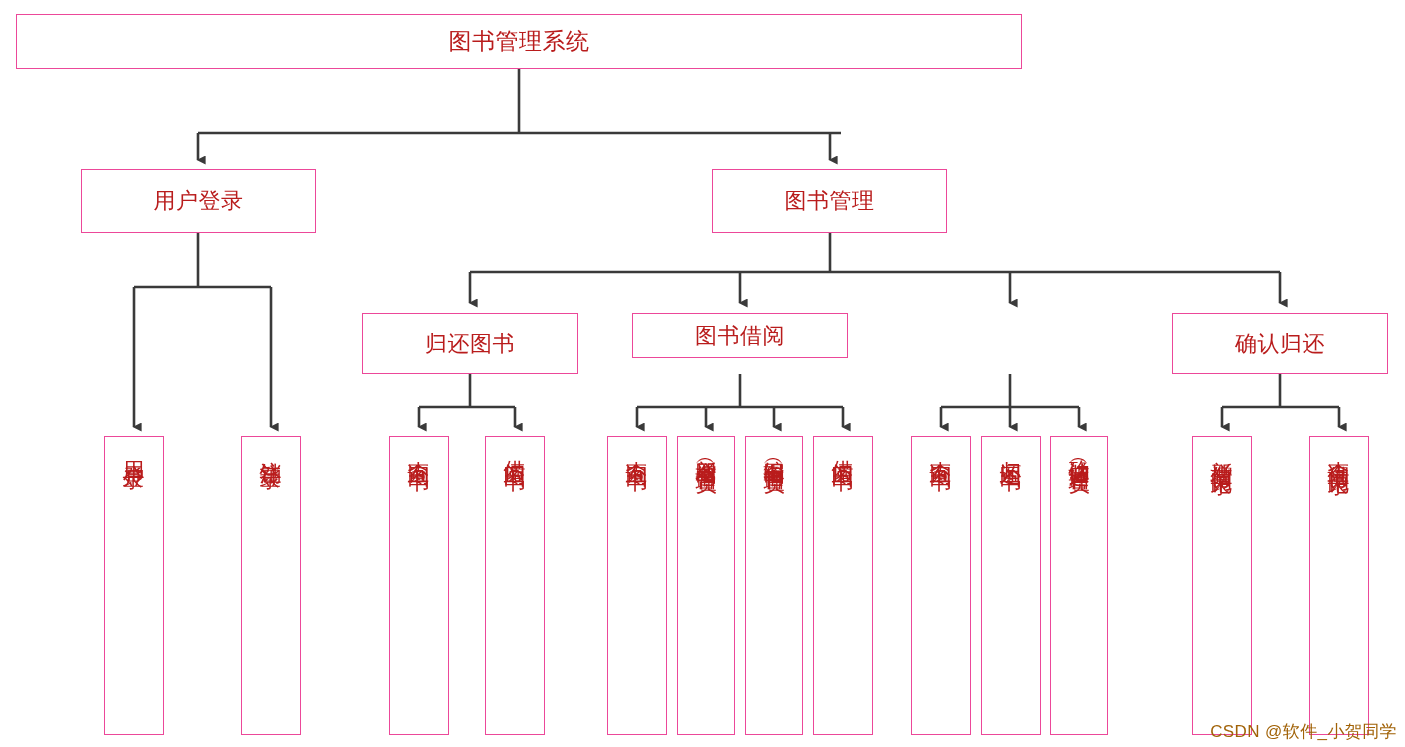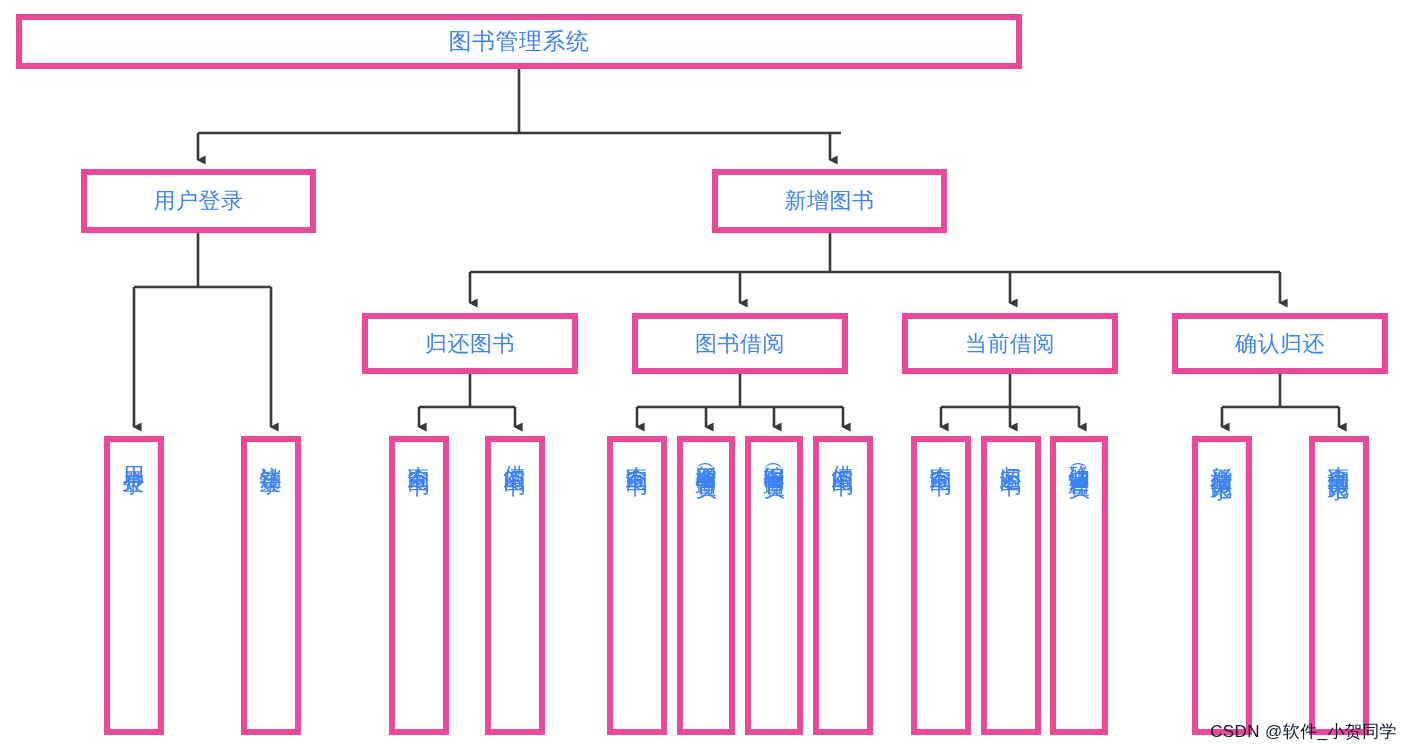--- a/index.html
+++ b/index.html
@@ -23,25 +23,25 @@
     left: 0;
     top: 0;
     width: 1405px;
     height: 747px;
     pointer-events: none;
   }
   .node {
     position: absolute;
     box-sizing: border-box;
     background: #ffffff;
-    border: 6px solid #ec4899;
+    border: 1px solid #ec4899;
     display: flex;
     align-items: center;
     justify-content: center;
-    color: #3b82f6;
+    color: #b91c1c;
     z-index: 2;
   }
   .node .label {
     display: block;
     text-align: center;
     line-height: 1.18;
     letter-spacing: 0.5px;
     white-space: nowrap;
   }
   
@@ -67,21 +67,21 @@
   }
   .node.vert.tall .label {
     font-size: 21px;
     letter-spacing: 2px;
   }
   #watermark {
     position: absolute;
     right: 8px;
     bottom: 4px;
     font-size: 17px;
-    color: #0f172a;
+    color: #a16207;
     z-index: 5;
     white-space: nowrap;
     letter-spacing: 0.4px;
   }
 </style>
 </head>
 <body>
 
 <div id="canvas">
 
@@ -139,34 +139,31 @@
 
   <div class="node horiz root" style="left:16px; top:14px; width:1006px; height:55px;">
     <span class="label">图书管理系统</span>
   </div>
 
   <div class="node horiz" style="left:81px; top:169px; width:235px; height:64px;">
     <span class="label">用户登录</span>
   </div>
 
   <div class="node horiz" style="left:712px; top:169px; width:235px; height:64px;">
-    <span class="label">新增图书</span>
+    <span class="label">图书管理</span>
   </div>
 
   <div class="node horiz" style="left:362px; top:313px; width:216px; height:61px;">
     <span class="label">归还图书</span>
   </div>
 
-  <div class="node horiz" style="left:632px; top:313px; width:216px; height:61px;">
+  <div class="node horiz" style="left:632px; top:313px; width:216px; height:45px;">
     <span class="label">图书借阅</span>
   </div>
 
-  <div class="node horiz" style="left:902px; top:313px; width:216px; height:61px;">
-    <span class="label">当前借阅</span>
-  </div>
 
   <div class="node horiz" style="left:1172px; top:313px; width:216px; height:61px;">
     <span class="label">确认归还</span>
   </div>
 
   <div class="node vert" style="left:104px; top:436px; width:60px; height:299px;">
     <span class="label">用户登录</span>
   </div>
 
   <div class="node vert" style="left:241px; top:436px; width:60px; height:299px;">

